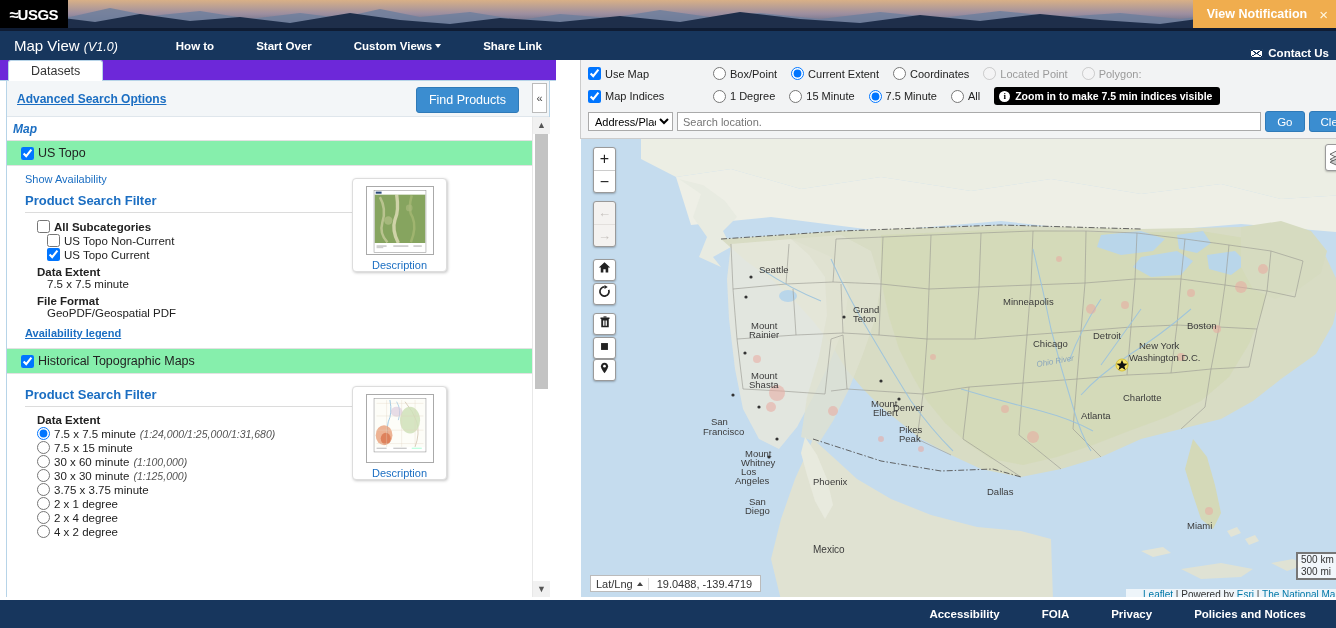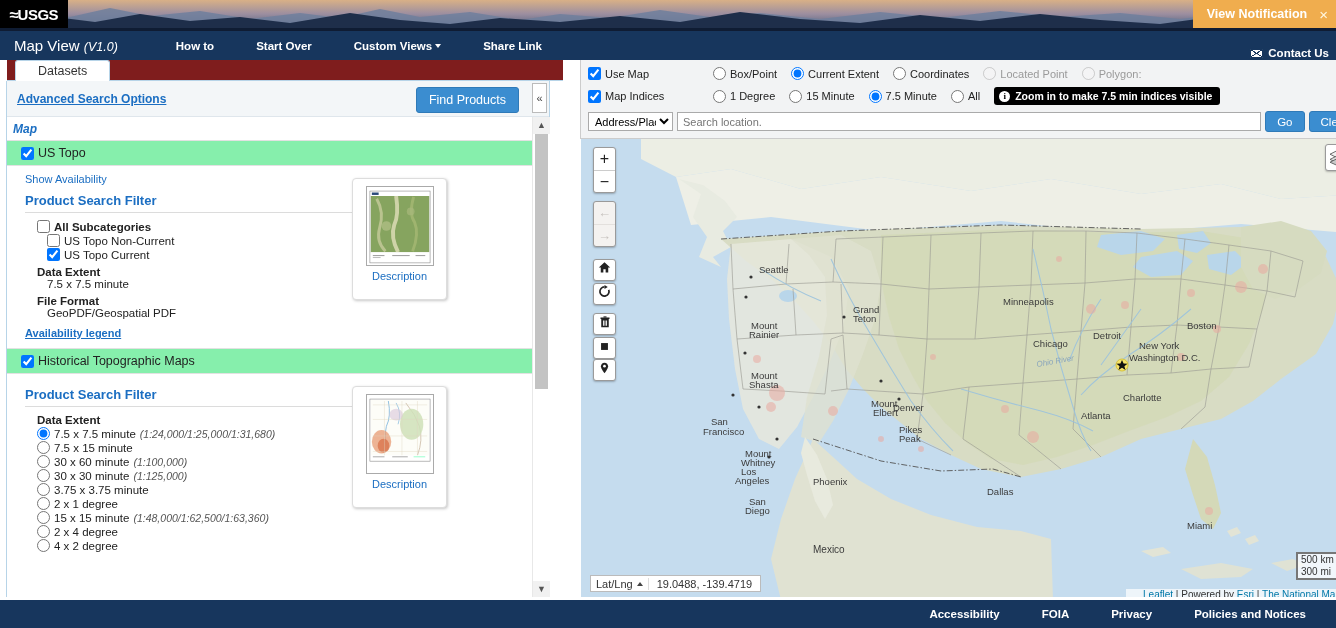--- a/index.html
+++ b/index.html
@@ -75,21 +75,21 @@
                 linear-gradient(to bottom left, transparent 44%, #17365d 45%, #17365d 52%, transparent 53%);
   }
 
   
   #leftpanel {
     position: absolute; top: 60px; left: 0; width: 556px; height: 540px;
     background: #fff;
   }
   #tabstrip {
     position: absolute; top: 0; left: 0; width: 556px; height: 21px;
-    border-bottom: 1px solid #b7d4e8; background: #7f1d1d; margin-left: 7px;
+    border-bottom: 1px solid #b7d4e8; background: #6d28d9;
   }
   #tab-datasets {
     position:absolute; left: 8px; top: 0px; height: 22px;
     padding: 3px 22px 2px 22px;
     border: 1px solid #b7d4e8; border-bottom: 1px solid #fff;
     background: #fff; font-size: 12.5px; color: #333;
     border-radius: 3px 3px 0 0;
   }
   #panelbody {
     position: absolute; top: 21px; left: 6px; width: 544px; height: 518px;
@@ -135,21 +135,21 @@
   }
   .fgroup { margin-top: 7px; margin-left: 12px; }
   .grp-label { font-weight: bold; font-size: 11.5px; color:#222; }
   .opt { font-size: 11.5px; color:#222; display:flex; align-items:center; margin-top: 1px; }
   .opt .scale { font-style: italic; color:#555; font-size:10.5px; margin-left:4px;}
   .val { font-size: 11.5px; color:#222; margin-left:10px; }
   input[type=checkbox], input[type=radio] { margin:0 4px 0 0; vertical-align:middle; }
   .ind1 { margin-left: 10px; }
 
   .thumbcard {
-    position: absolute; width: 95px; height: 122px;
+    position: absolute; width: 95px; height: 94px;
     border: 1px solid #ddd; border-radius: 4px; background:#fff;
     box-shadow: 1px 1px 3px rgba(0,0,0,.22);
     display:flex; flex-direction:column; align-items:center; padding-top:7px;
   }
   .thumbimg { width: 68px; height: 80px; border:1px solid #aaa; }
   .thumbcard .cap { color:#1b6ec2; font-size:11px; margin-top:4px; }
 
   
   #vscroll {
     position:absolute; right: 0px; top: 36px; width: 17px; height: 481px;
@@ -413,25 +413,20 @@
           </div>
           <div class="opt">
             <input type="radio" name="hx" style="">
             <span>3.75 x 3.75 minute</span>
             <span class="scale"></span>
           </div>
           <div class="opt">
             <input type="radio" name="hx" style="">
             <span>2 x 1 degree</span>
             <span class="scale"></span>
-          </div>
-          <div class="opt">
-            <input type="radio" name="hx" style="">
-            <span>15 x 15 minute</span>
-            <span class="scale">(1:48,000/1:62,500/1:63,360)</span>
           </div>
           <div class="opt">
             <input type="radio" name="hx" style="">
             <span>2 x 4 degree</span>
             <span class="scale"></span>
           </div>
           <div class="opt">
             <input type="radio" name="hx" style="">
             <span>4 x 2 degree</span>
             <span class="scale"></span>

